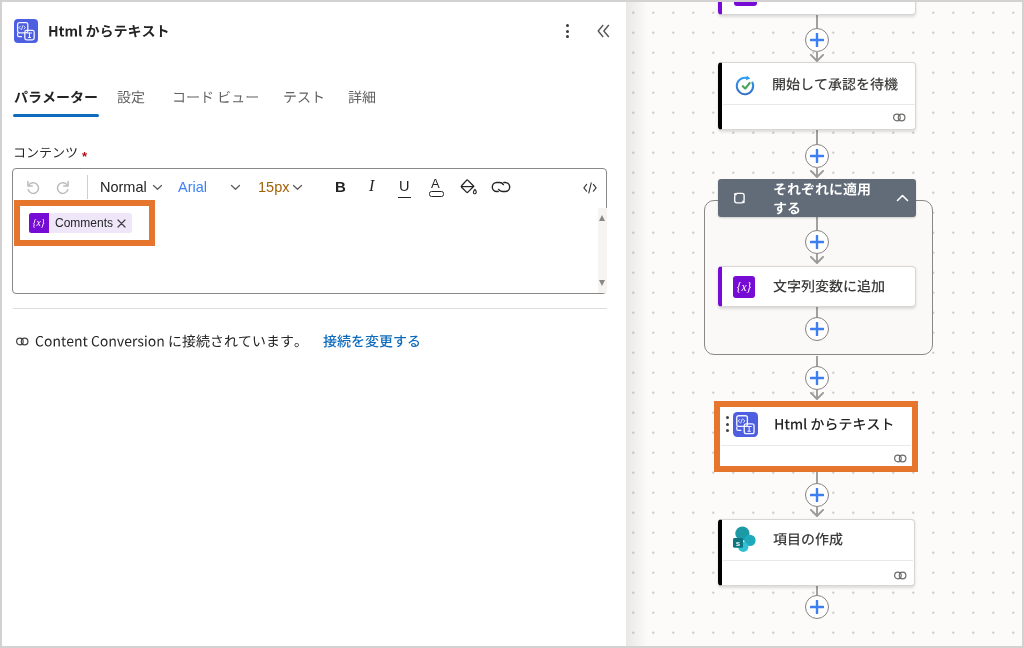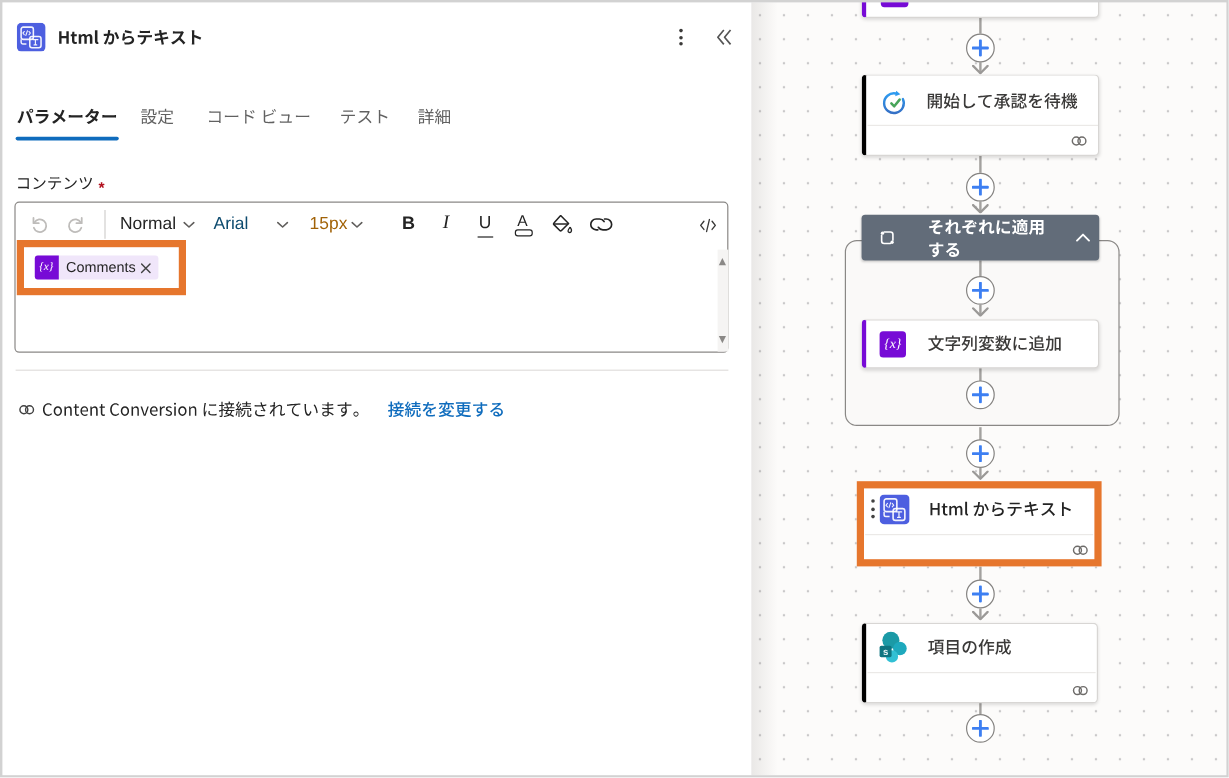--- a/index.html
+++ b/index.html
@@ -215,21 +215,21 @@
 </svg>
 <svg class="abs" style="left:54px;top:179px" width="17" height="16" viewBox="0 0 17 16">
 <path d="M13.4 6.5 A 5.3 5.3 0 1 0 13.8 10.8" stroke="#bebcba" stroke-width="1.5" fill="none" stroke-linecap="round"></path>
 <path d="M14.1 2.6 L14.1 7.0 L9.7 7.0" stroke="#bebcba" stroke-width="1.5" fill="none" stroke-linecap="round" stroke-linejoin="round"></path>
 </svg>
 <div class="abs" style="left:87px;top:175px;width:1px;height:24px;background:#d1cfcd"></div>
 <div class="abs" style="left:100px;top:179px;font-size:14.5px;color:#242424">Normal</div>
 <svg class="abs" style="left:152px;top:184px" width="11" height="7" viewBox="0 0 11 7">
     <path d="M1.5 1.5 L5.5 5.2 L9.5 1.5" stroke="#605e5c" stroke-width="1.3" fill="none" stroke-linecap="round" stroke-linejoin="round"></path>
   </svg>
-<div class="abs" style="left:178px;top:179px;font-size:14.5px;color:#0c4a6e">Arial</div>
+<div class="abs" style="left:178px;top:179px;font-size:14.5px;color:#3b82f6">Arial</div>
 <svg class="abs" style="left:230px;top:184px" width="11" height="7" viewBox="0 0 11 7">
     <path d="M1.5 1.5 L5.5 5.2 L9.5 1.5" stroke="#605e5c" stroke-width="1.3" fill="none" stroke-linecap="round" stroke-linejoin="round"></path>
   </svg>
 <div class="abs" style="left:258px;top:179px;font-size:14.5px;color:#a16207">15px</div>
 <svg class="abs" style="left:292px;top:184px" width="11" height="7" viewBox="0 0 11 7">
     <path d="M1.5 1.5 L5.5 5.2 L9.5 1.5" stroke="#605e5c" stroke-width="1.3" fill="none" stroke-linecap="round" stroke-linejoin="round"></path>
   </svg>
 <div class="abs" style="left:335px;top:178px;font-size:15px;font-weight:bold;color:#242424">B</div>
 <div class="abs" style="left:369px;top:177px;font-size:16px;font-style:italic;font-family:'Liberation Serif',serif;color:#242424">I</div>
 <div class="abs" style="left:399px;top:178px;font-size:14.5px;color:#242424">U</div>

